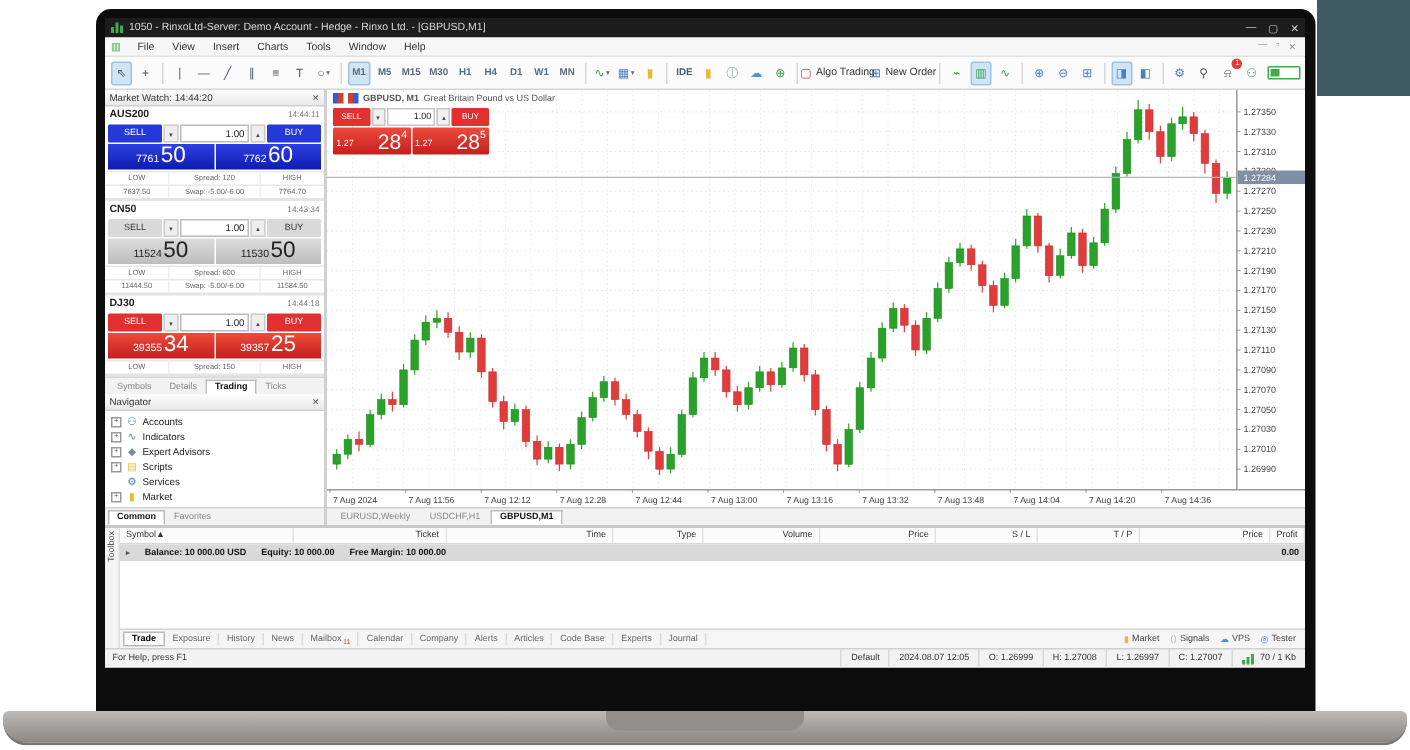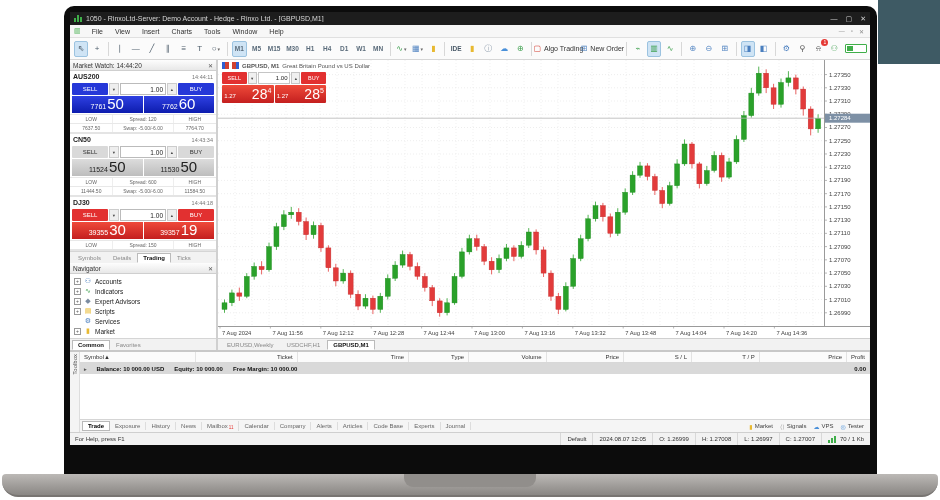--- a/index.html
+++ b/index.html
@@ -366,25 +366,25 @@
           <div class="sym-trade">
             <span class="sb">SELL</span>
             <span class="step">▾</span>
             <span class="vol">1.00</span>
             <span class="step">▴</span>
             <span class="sb">BUY</span>
           </div>
           <div class="sym-price">
             <span class="cell">
                 <span class="small">39355</span>
-                <span class="big">30</span>
+                <span class="big">34</span>
               </span>
             <span class="cell">
                 <span class="small">39357</span>
-                <span class="big">19</span>
+                <span class="big">25</span>
               </span>
           </div>
           <div class="sym-info">
               <span class="c">LOW</span>
               <span class="c w">Spread: 150</span>
               <span class="c">HIGH</span>
             </div>
         </div>
 
         <div class="mw-tabs" id="mw-tabs">

